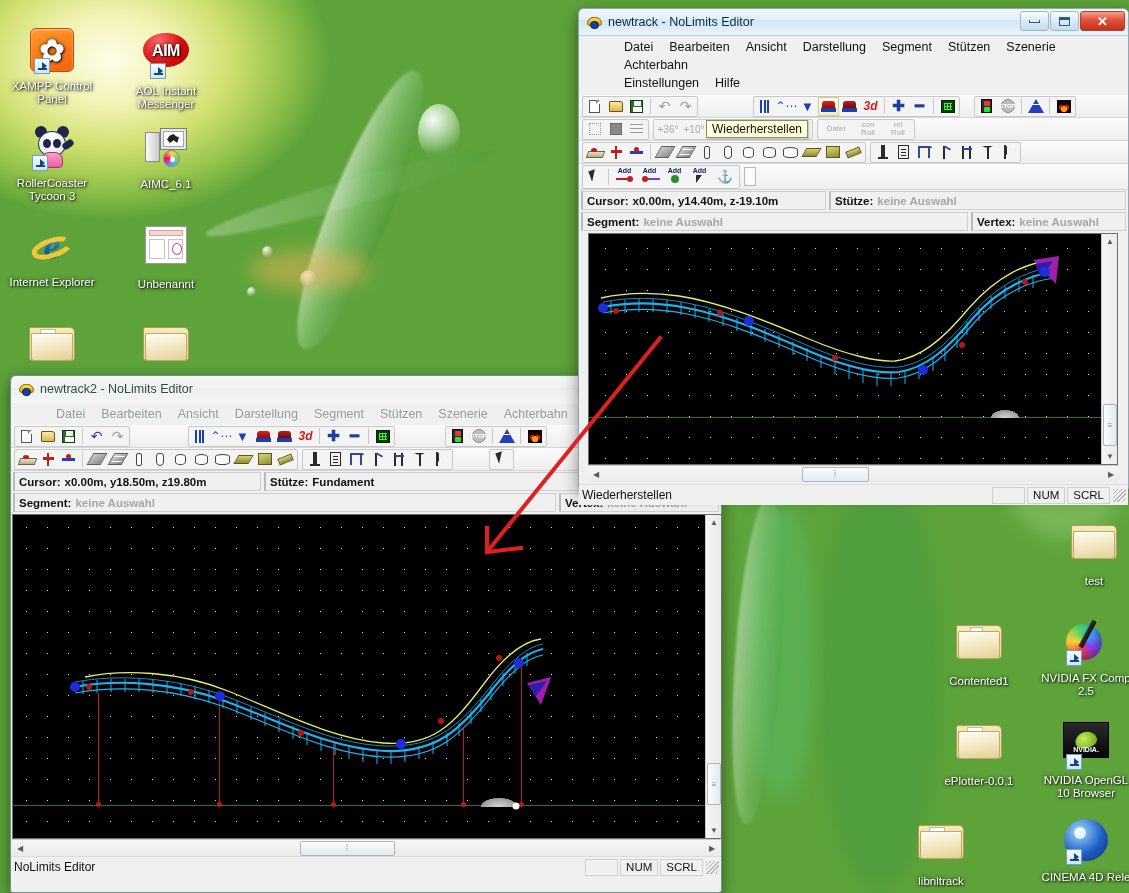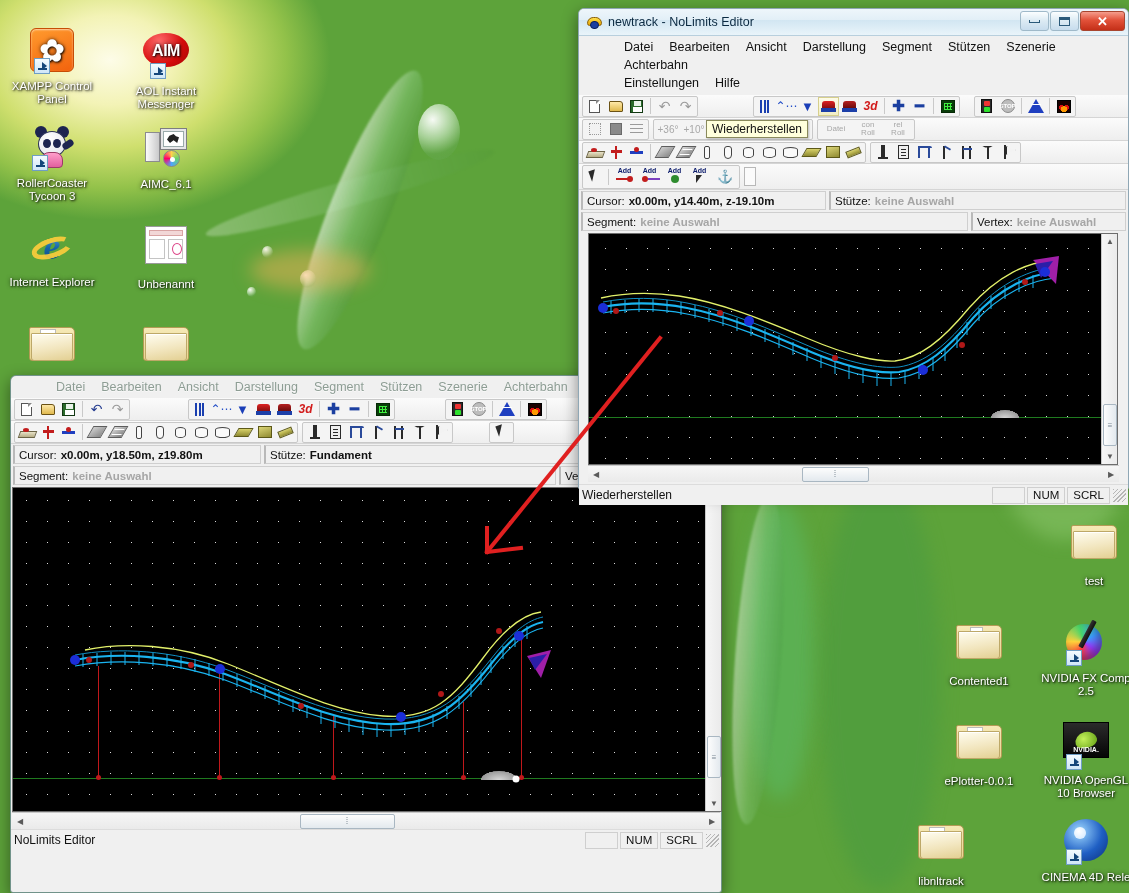--- a/index.html
+++ b/index.html
@@ -311,21 +311,21 @@
   .snp{ height:19px; padding:0 5px; border:1px solid #b8b8b8; background:#fbfbfb; font-size:10px;
     display:flex;align-items:center }
 
   
   .statusrow { display:flex; background:#f0f0f0; height:21px; align-items:stretch; padding:1px 2px; gap:3px; }
   .spane {
     border:1px solid #cfcfcf; background:#f0f0f0; display:flex; align-items:center;
     padding:0 4px; font-size:11.5px; white-space:nowrap; overflow:hidden;
     border-left:2px solid #b9b9b9;
   }
-  .spane .k { color:#111; margin-right:4px; }
+  .spane .k { color:#111; margin-right:4px;font-weight:bold; }
   .spane .v { color:#111; font-weight:bold; }
   .spane .v.none { color:#a6a6a6; font-weight:bold; }
 
   
   .canvaswrap { position:relative; background:#000; border:1px solid #6d6d6d; overflow:hidden; }
   .gridfield { position:absolute; inset:0;
     background-image:radial-gradient(circle, #ffffff 0.6px, transparent 0.7px);
     background-size:21px 21px; background-position:3px 2px;
     opacity:.85; }
   .groundline { position:absolute; left:0; right:0; height:1px; background:#1f7a1f; }
@@ -528,20 +528,29 @@
 <div class="dicon" style="left:1034px;top:816px">
   <div class="glyph">
     <div class="c4d"></div>
     <div class="shortcut" style="left:4px;bottom:2px"></div>
   </div>
   <span class="lbl">CINEMA 4D Rele</span>
 </div>
 
 <div class="win win-frame-outer" style="left:10px; top:375px; width:712px; height:518px; background:#f0f0f0;">
 
+  <div class="titlebar inactive">
+    <div class="ticon">
+      <div class="nlicon">
+          <div class="hat"></div>
+          <div class="face"></div>
+        </div>
+    </div>
+    <div class="ttl">newtrack2 - NoLimits Editor</div>
+  </div>
 
   <div class="menubar inactive" style="height:22px;flex-wrap:nowrap;overflow:hidden">
     <div class="menuitem">Datei</div>
     <div class="menuitem">Bearbeiten</div>
     <div class="menuitem">Ansicht</div>
     <div class="menuitem">Darstellung</div>
     <div class="menuitem">Segment</div>
     <div class="menuitem">Stützen</div>
     <div class="menuitem">Szenerie</div>
     <div class="menuitem">Achterbahn</div>

